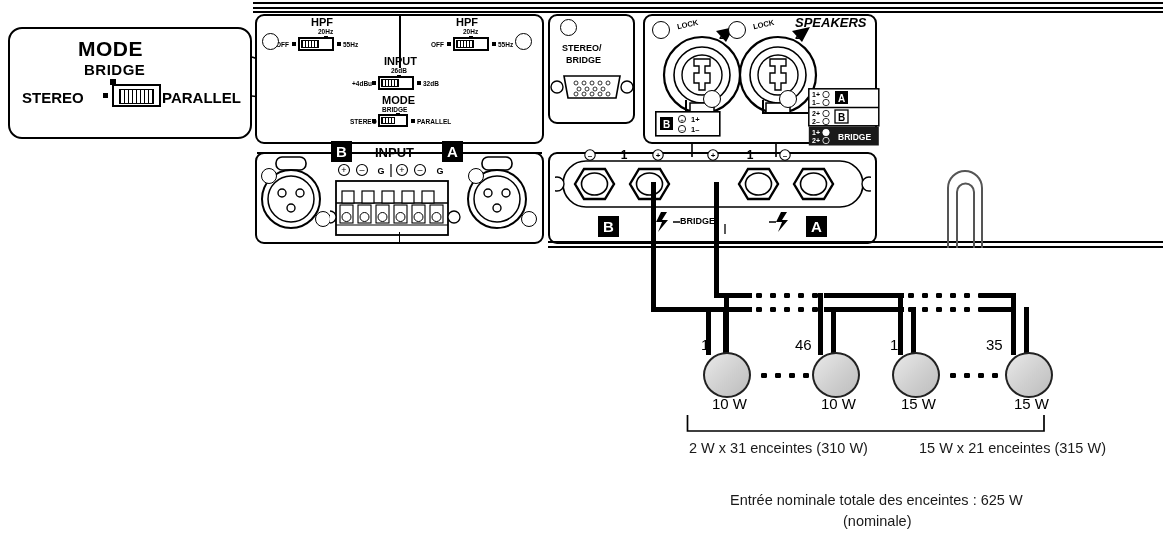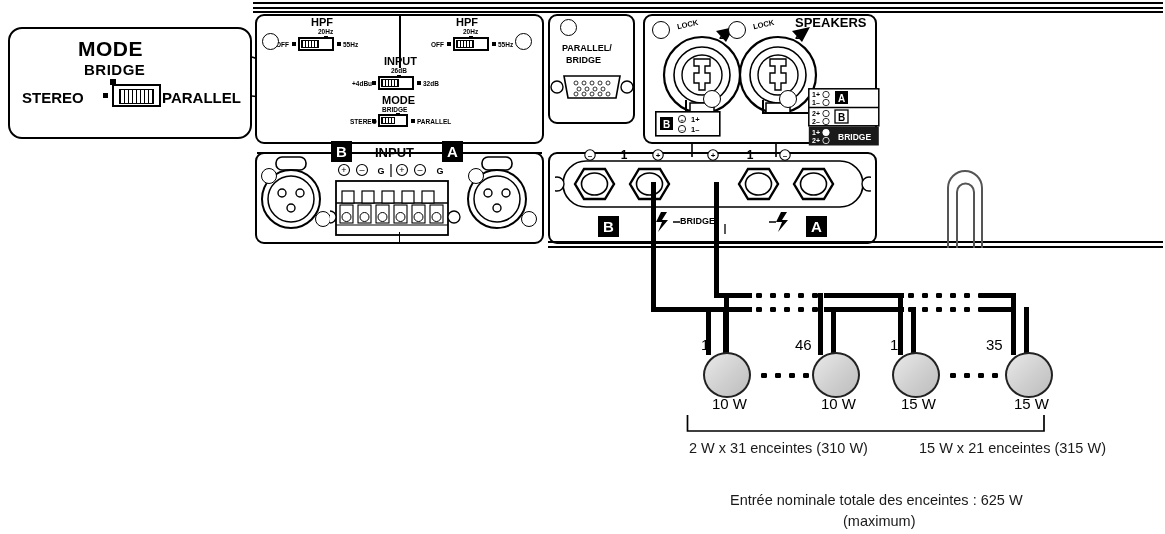--- a/index.html
+++ b/index.html
@@ -189,21 +189,21 @@
       <circle cx="88.5" cy="54" r="4.5"></circle>
       <circle cx="106.5" cy="54" r="4.5"></circle>
   </g>
   <circle cx="0" cy="54" r="6" fill="#fff" stroke="#000" stroke-width="1.3"></circle>
   <circle cx="124" cy="54" r="6" fill="#fff" stroke="#000" stroke-width="1.3"></circle>
 </svg>
 <div class="chassis-line" style="left:399px;top:232px;width:1.4px;height:12px;"></div>
 
 <div class="panel" style="left:548px;top:14px;width:87px;height:110px;"></div>
 <div class="screw" style="left:560px;top:19px;width:15px;height:15px;"></div>
-<div class="lbl t8" style="left:562px;top:44px;">PARALLEL/</div>
+<div class="lbl t8" style="left:562px;top:44px;">STEREO/</div>
 <div class="lbl t8" style="left:566px;top:56px;">BRIDGE</div>
 <svg class="abs" style="left:550px;top:72px;width:84px;height:34px;">
   <path d="M14 4 L70 4 L66 26 L18 26 Z" fill="#fff" stroke="#000" stroke-width="1.6"></path>
   <g fill="#fff" stroke="#000" stroke-width="0.8">
     <circle cx="26" cy="11" r="2"></circle>
       <circle cx="34" cy="11" r="2"></circle>
       <circle cx="42" cy="11" r="2"></circle>
     <circle cx="50" cy="11" r="2"></circle>
       <circle cx="58" cy="11" r="2"></circle>
     <circle cx="29" cy="17" r="2"></circle>
@@ -214,21 +214,21 @@
       <circle cx="34" cy="22" r="2"></circle>
       <circle cx="42" cy="22" r="2"></circle>
     <circle cx="50" cy="22" r="2"></circle>
       <circle cx="58" cy="22" r="2"></circle>
   </g>
   <circle cx="7" cy="15" r="6" fill="#fff" stroke="#000" stroke-width="1.4"></circle>
   <circle cx="77" cy="15" r="6" fill="#fff" stroke="#000" stroke-width="1.4"></circle>
 </svg>
 
 <div class="panel" style="left:643px;top:14px;width:234px;height:130px;"></div>
-<div class="lbl t12" style="left:795px;top:16px;">SPEAKERS</div>
+<div class="lbl t12" style="left:795px;top:16px;font-style:italic;">SPEAKERS</div>
 
 <div class="lbl t7" style="left:677px;top:21px;transform:rotate(-12deg);">LOCK</div>
 <svg class="abs" style="left:650px;top:15px;width:110px;height:105px;">
   <path d="M66 16 L84 12 L76 27 Z" fill="#000"></path>
   <circle cx="52" cy="60" r="38" fill="#fff" stroke="#000" stroke-width="2.2"></circle>
   <circle cx="52" cy="60" r="28" fill="#fff" stroke="#000" stroke-width="1.6"></circle>
   <circle cx="52" cy="60" r="20" fill="#fff" stroke="#000" stroke-width="1.4"></circle>
   <path d="M44 44 h16 v7 h-5 v7 h5 v10 h-5 v7 h-6 v-7 h-5 v-10 h5 v-7 h-5 z" fill="#fff" stroke="#000" stroke-width="1.4"></path>
   <path d="M40 88 h24 v10 h-24 z" fill="#fff" stroke="#000" stroke-width="1.5"></path>
 </svg>
@@ -395,13 +395,13 @@
 <div class="lbl" style="left:901px;top:396px;font-size:15px;">15 W</div>
 <div class="lbl" style="left:1014px;top:396px;font-size:15px;">15 W</div>
 
 <svg class="abs" style="left:686px;top:414px;width:360px;height:20px;">
   <path d="M1.5 1 L1.5 17 L358 17 L358 1" fill="none" stroke="#000" stroke-width="1.7"></path>
 </svg>
 
 <div class="caption" style="left:689px;top:440px;">2 W x 31 enceintes (310 W)</div>
 <div class="caption" style="left:919px;top:440px;">15 W x 21 enceintes (315 W)</div>
 <div class="caption" style="left:730px;top:492px;">Entrée nominale totale des enceintes : 625 W</div>
-<div class="caption" style="left:843px;top:513px;">(maximum)</div>
+<div class="caption" style="left:843px;top:513px;">(nominale)</div>
 
 </body></html>

